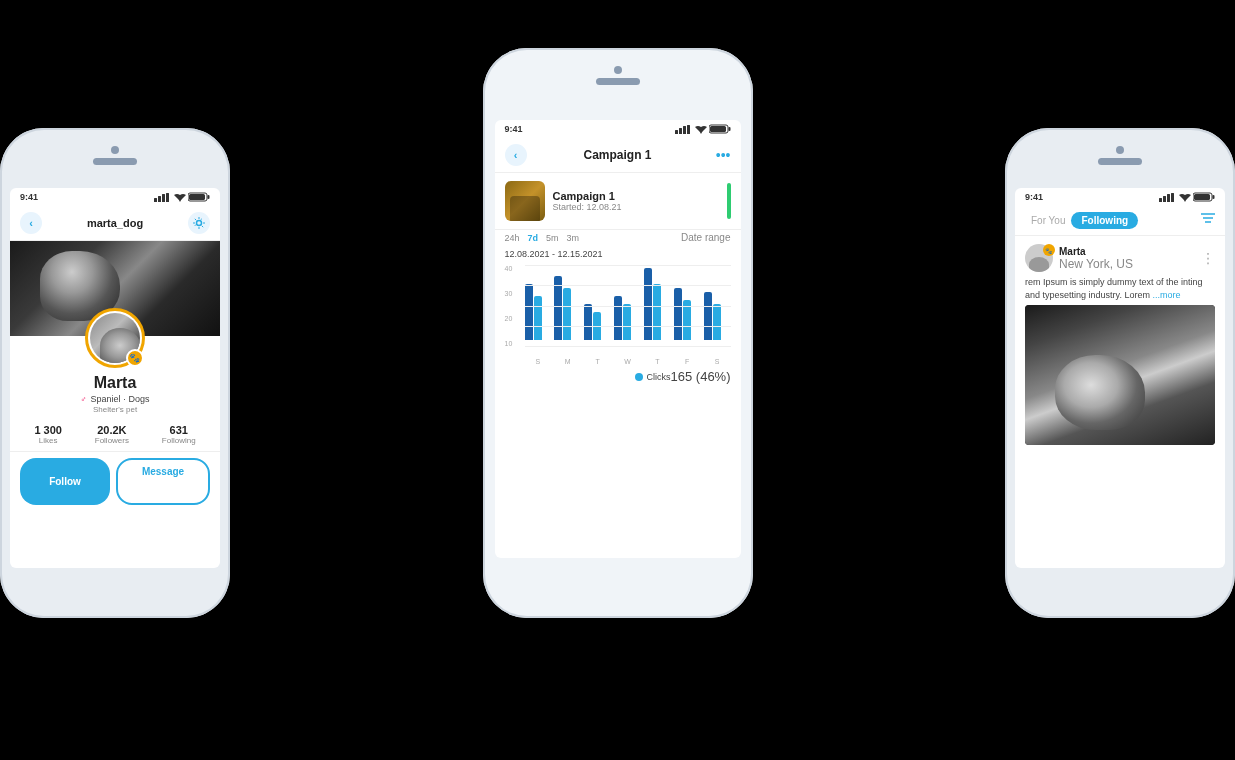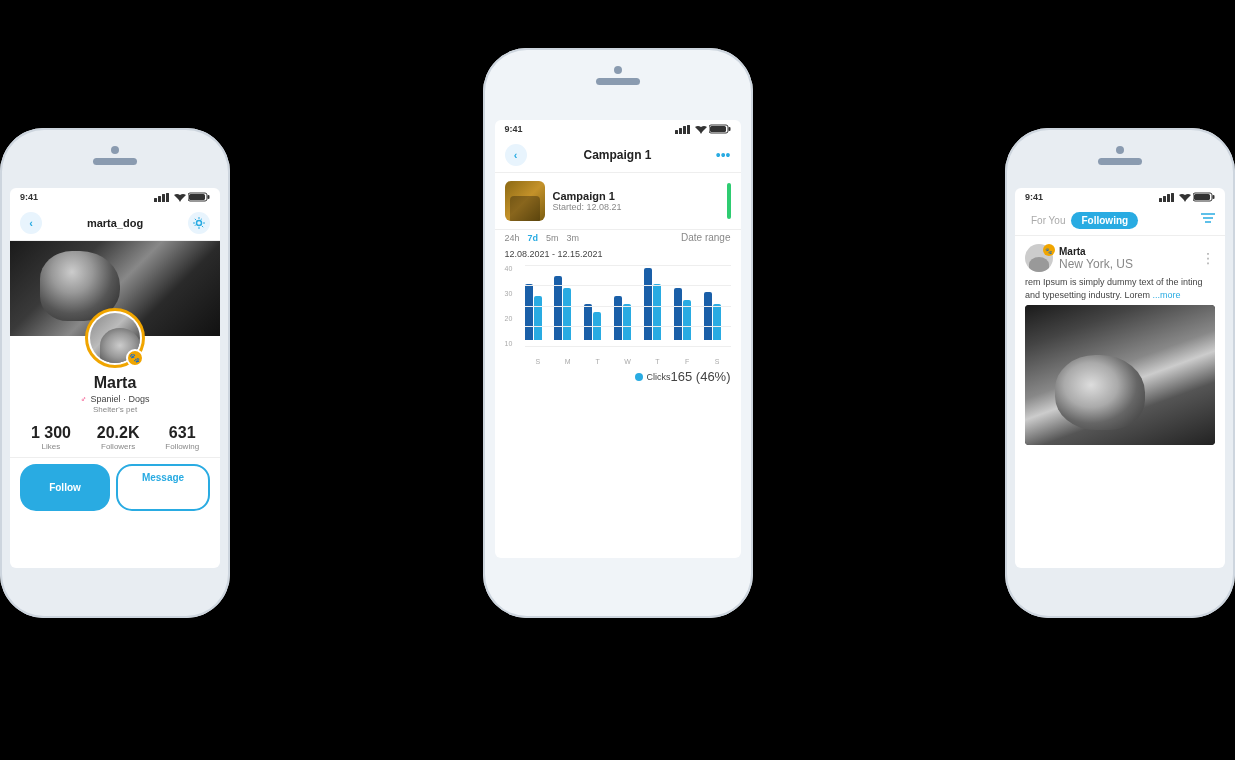--- a/index.html
+++ b/index.html
@@ -276,21 +276,21 @@
       justify-content: space-around;
       padding: 10px 8px 6px;
       border-bottom: 1px solid #eee;
     }
 
     .stat-item {
       text-align: center;
     }
 
     .stat-number {
-      font-size: 16px;
+      font-size: 11px;
       font-weight: 700;
       color: #222;
       display: block;
     }
 
     .stat-label {
       font-size: 8px;
       color: #888;
       display: block;
     }

